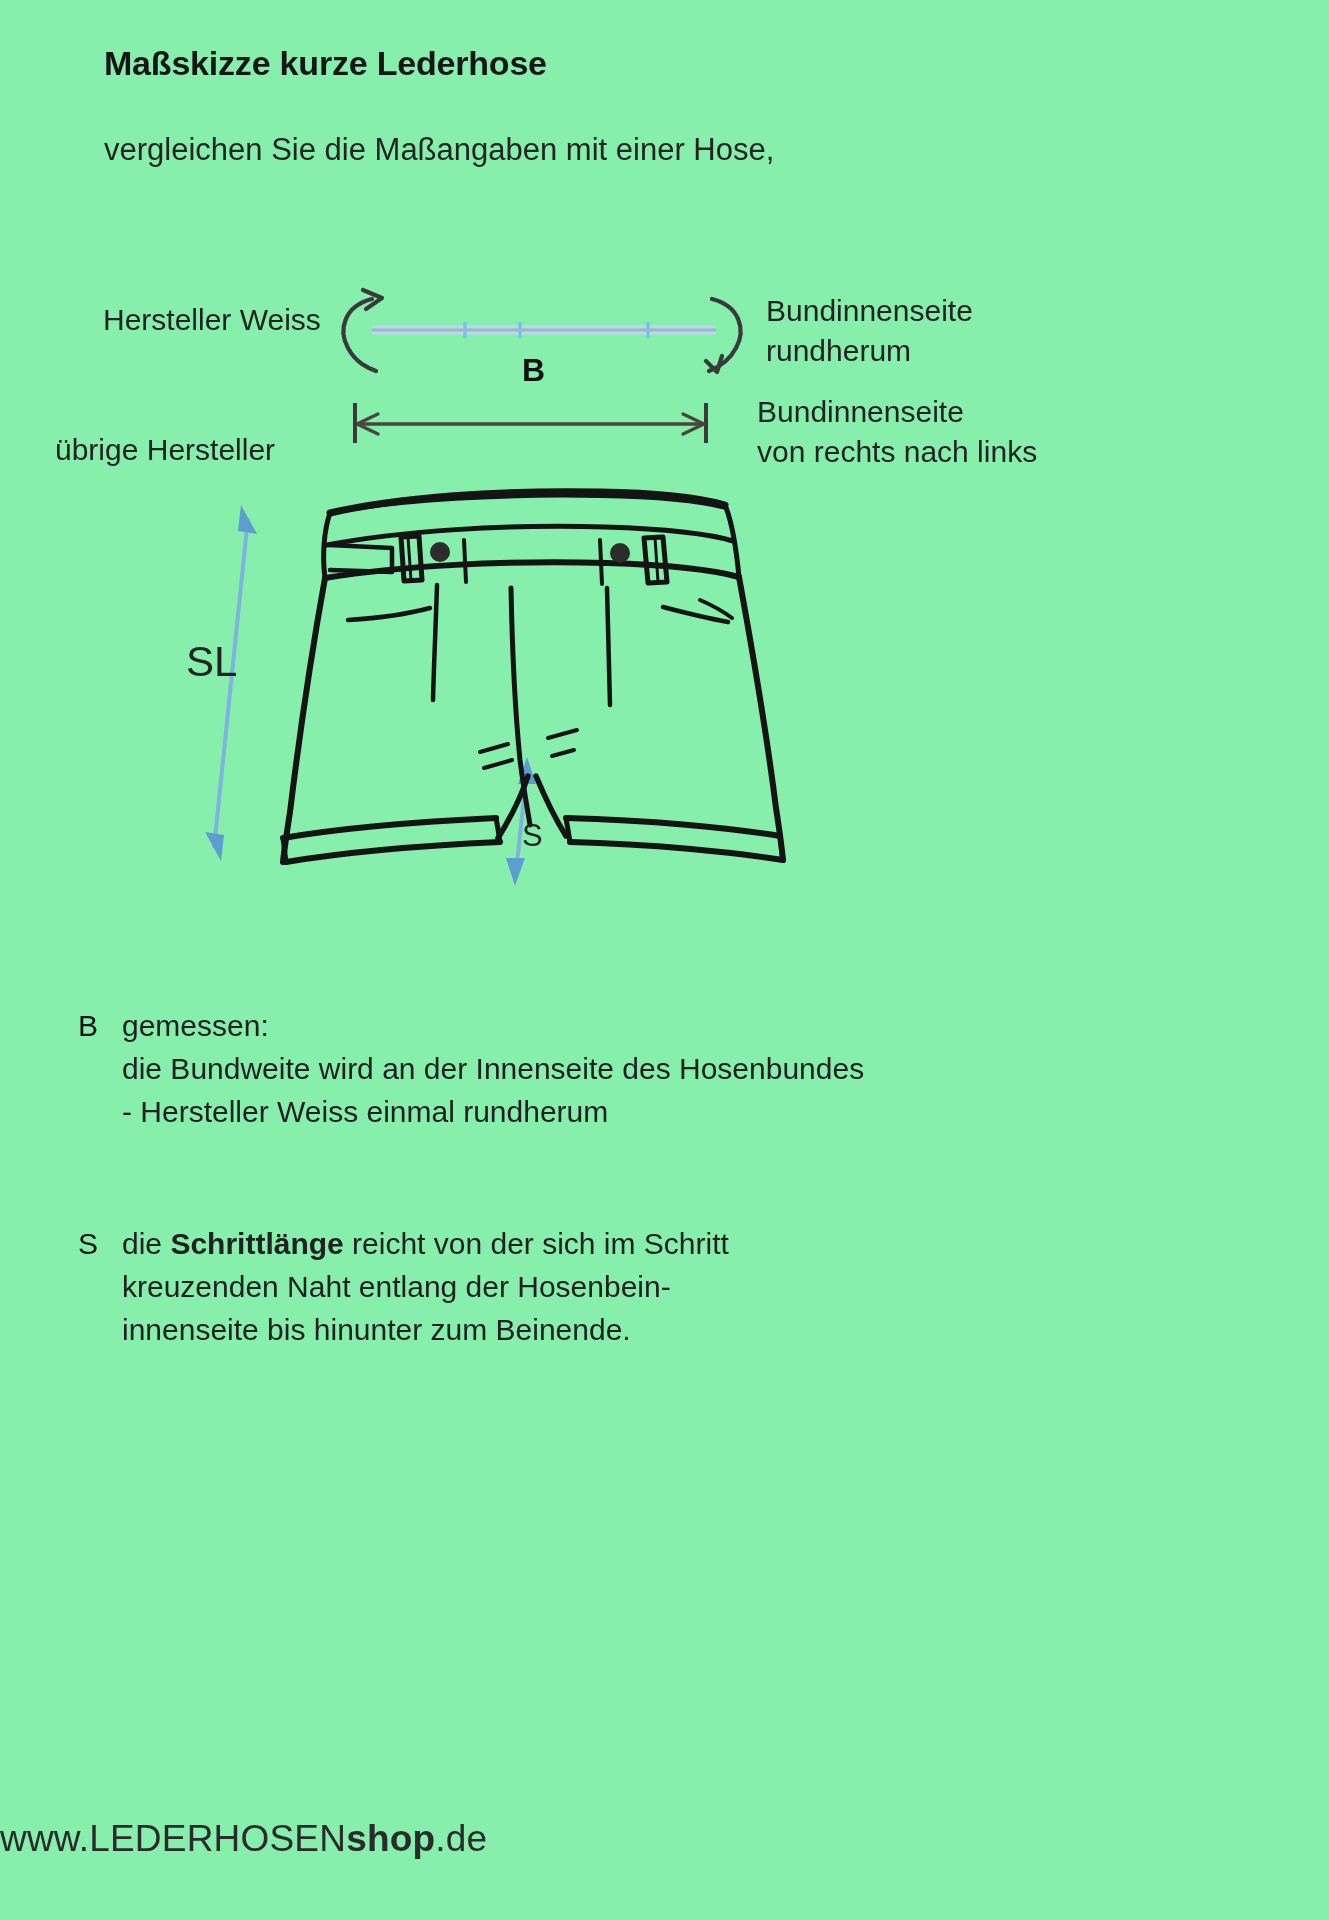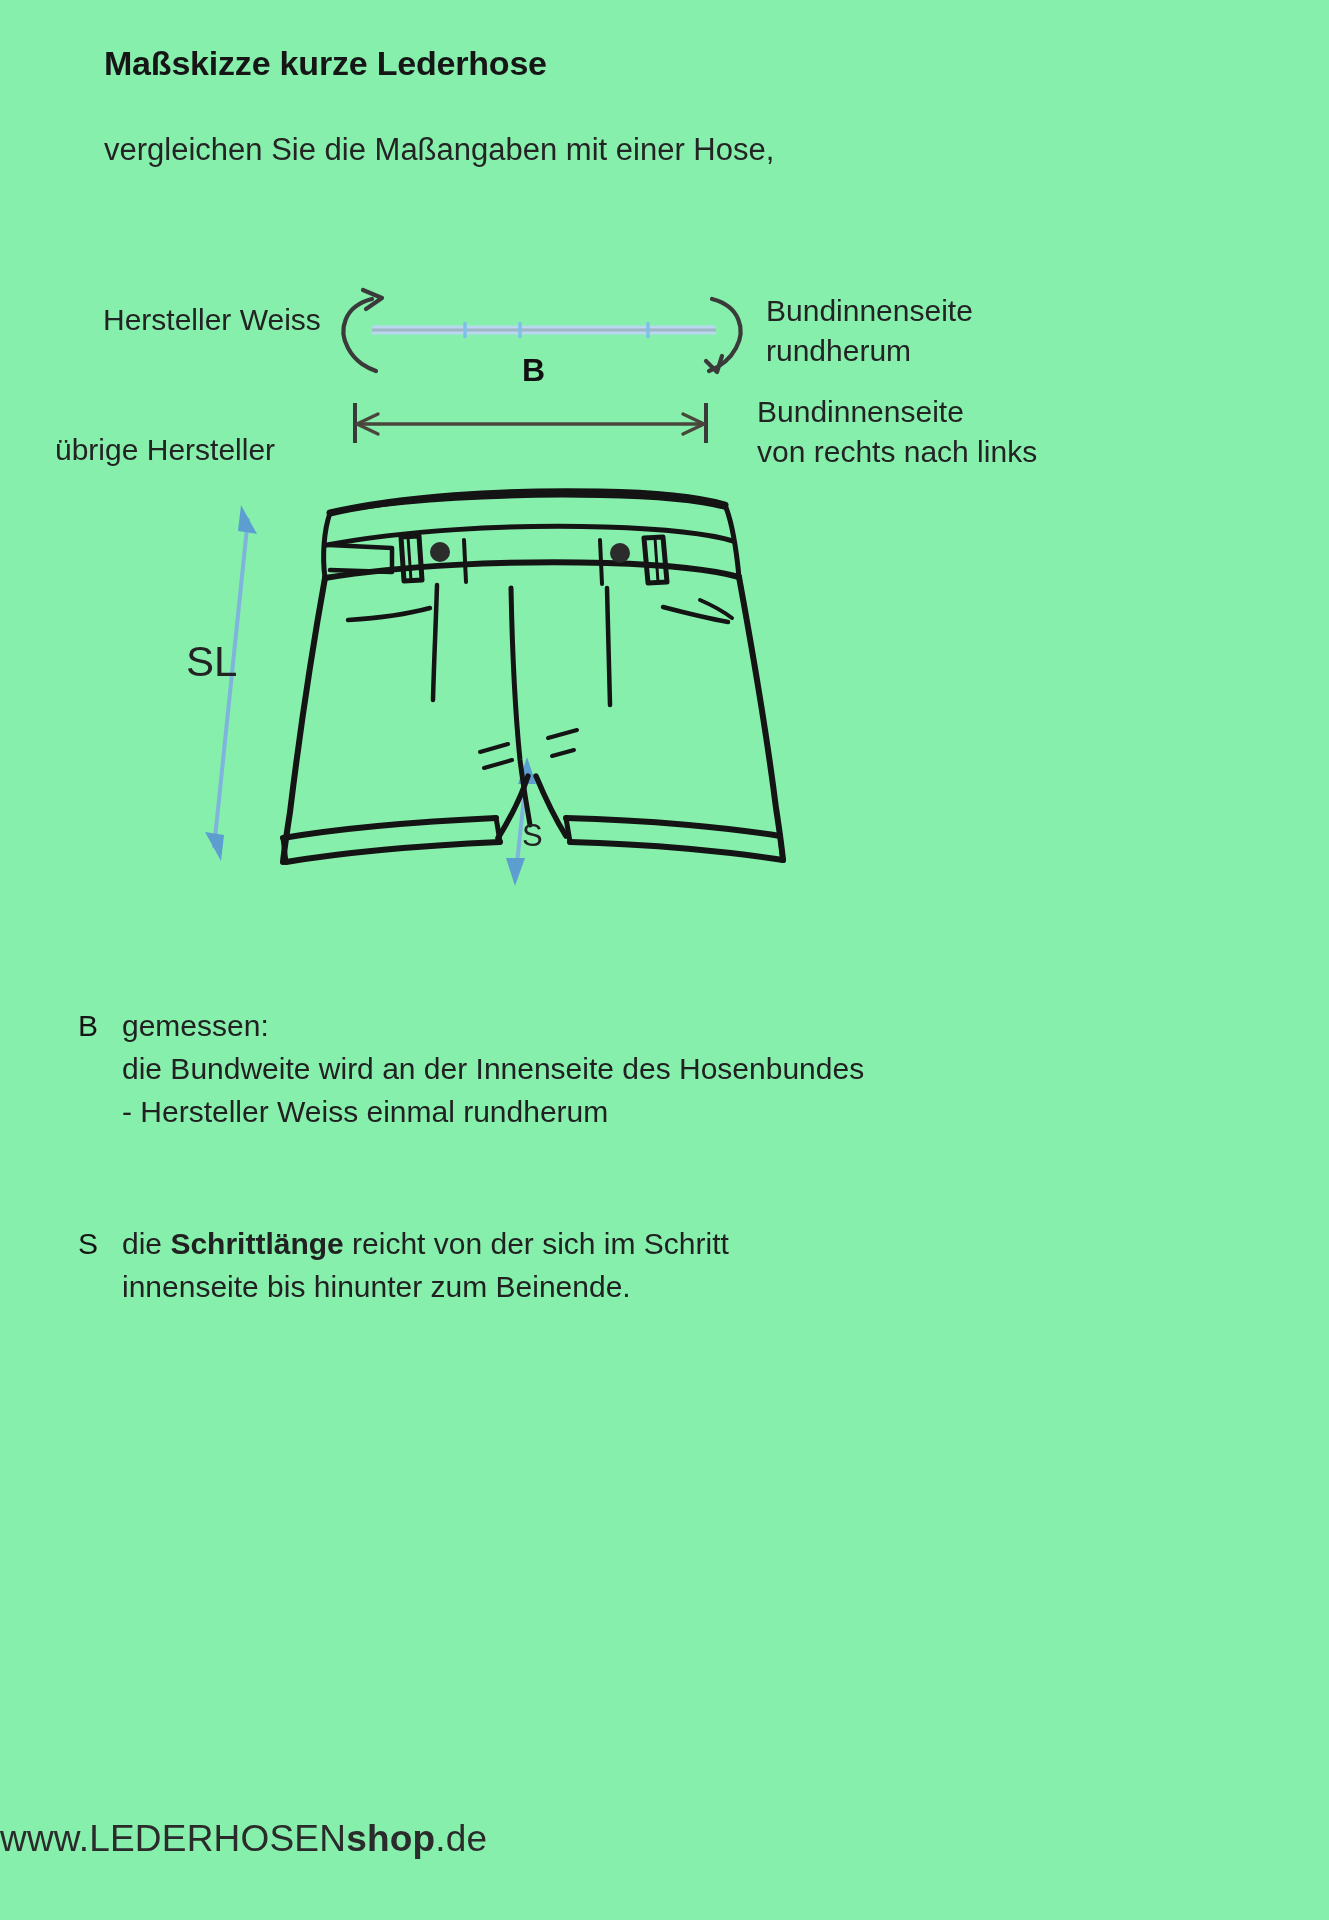--- a/index.html
+++ b/index.html
@@ -263,20 +263,21 @@
         <div>- Hersteller Weiss einmal rundherum</div>
       </div>
     </div>
   </div>
 
   <div class="expl expl-s">
     <div class="row">
       <div class="key">S</div>
       <div class="body">
         <div>die <b>Schrittlänge</b> reicht von der sich im Schritt</div>
+        <div>kreuzenden Naht entlang der Hosenbein-</div>
         <div>innenseite bis hinunter zum Beinende.</div>
       </div>
     </div>
   </div>
 
   <div class="footer">
     <span class="pre">www.</span><span class="mid">LEDERHOSEN</span><span class="shop">shop</span><span class="tld">.de</span>
   </div>
 
 </div>

